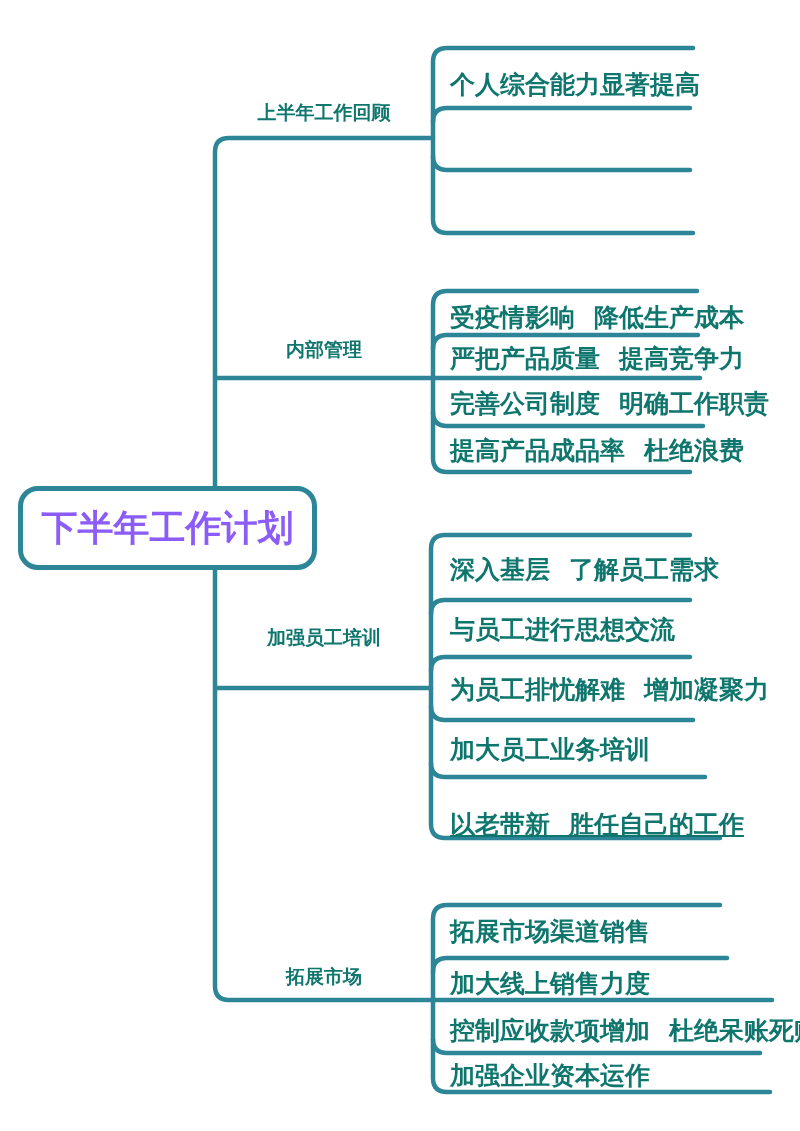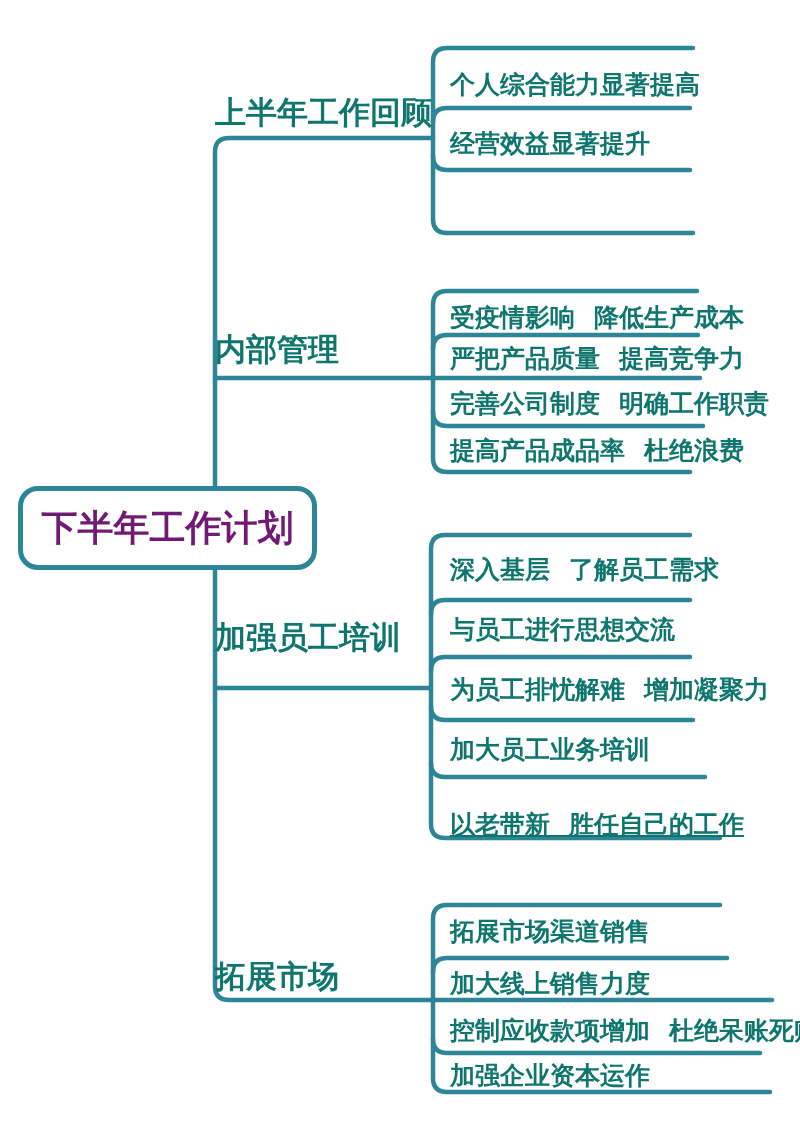--- a/index.html
+++ b/index.html
@@ -21,24 +21,25 @@
   .root-node{
     position:absolute;
     left:18px;top:486px;
     width:289px;height:74px;
     background:#ffffff;
     border:5px solid #2d8598;
     border-radius:20px;
     display:flex;align-items:center;justify-content:center;
   }
   .root-node .label{
-    font-size:36px;font-weight:bold;color:#701a75;white-space:nowrap;
+    font-size:36px;font-weight:bold;color:#8b5cf6;white-space:nowrap;
   }
   .branch-label{
-    font-size:31px;
+    font-size:19px;
+    text-align:center;
     line-height:34px;
     left:215px;width:218px;
   }
   .child-label{
     font-size:25px;
     line-height:32px;
     left:450px;
   }
 </style>
 </head>
@@ -84,21 +85,20 @@
       <path d="M 760 1053 L 447 1053 Q 433 1053 433 1039"></path>
     </g>
   </svg>
 
   <div class="root-node">
     <span class="label">下半年工作计划</span>
   </div>
 
   <div class="txt branch-label" style="top:96px;">上半年工作回顾</div>
   <div class="txt child-label" style="top:68px;">个人综合能力显著提高</div>
-  <div class="txt child-label" style="top:127px;">经营效益显著提升</div>
 
   <div class="txt branch-label" style="top:333px;font-family:Liberation Serif, serif;">内部管理</div>
   <div class="txt child-label" style="top:301px;">受疫情影响 降低生产成本</div>
   <div class="txt child-label" style="top:342px;">严把产品质量 提高竞争力</div>
   <div class="txt child-label" style="top:387px;">完善公司制度 明确工作职责</div>
   <div class="txt child-label" style="top:434px;">提高产品成品率 杜绝浪费</div>
 
   <div class="txt branch-label" style="top:621px;">加强员工培训</div>
   <div class="txt child-label" style="top:553px;">深入基层 了解员工需求</div>
   <div class="txt child-label" style="top:613px;">与员工进行思想交流</div>

